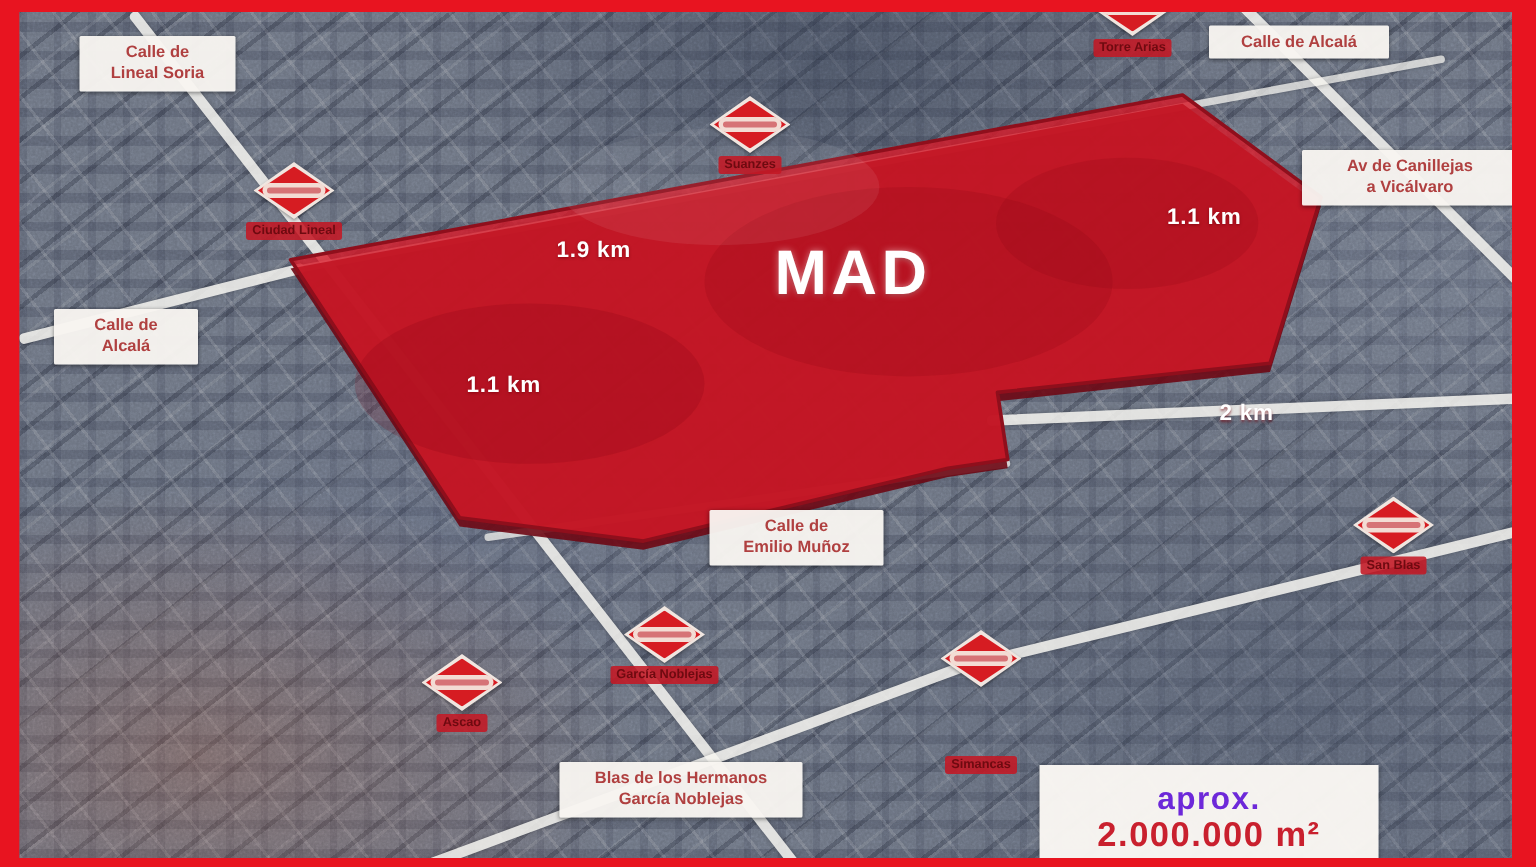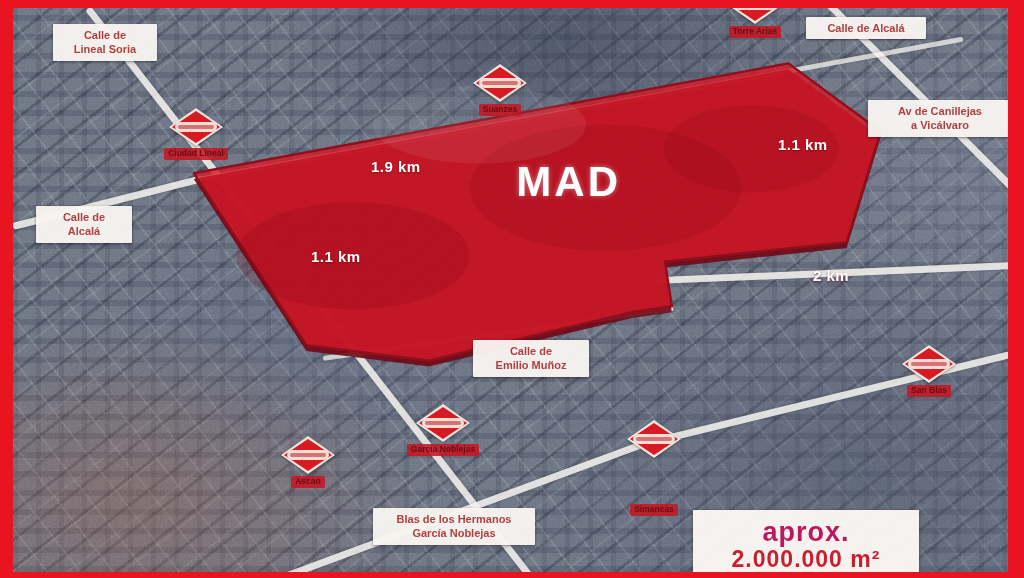--- a/index.html
+++ b/index.html
@@ -53,21 +53,21 @@
     text-align:center;max-width:78px;}
   
   .street-label{position:absolute;background:rgba(248,245,240,0.96);color:#b04040;
     font-size:11px;font-weight:bold;line-height:1.3;text-align:center;padding:4px 7px;
     box-shadow:0 1px 3px rgba(0,0,0,0.45);border-radius:1px;}
   .street-label span{display:block;}
   
   .area-box{position:absolute;left:680px;top:502px;width:226px;height:70px;
     background:rgba(250,247,243,0.97);box-shadow:0 1px 3px rgba(0,0,0,0.4);
     display:flex;flex-direction:column;align-items:center;justify-content:center;line-height:1.1;}
-  .area-line1{color:#be185d;font-size:27px;font-weight:bold;letter-spacing:1px;}
+  .area-line1{color:#6d28d9;font-size:21px;font-weight:bold;letter-spacing:1px;}
   .area-line2{color:#c9202e;font-size:23px;font-weight:bold;letter-spacing:1px;}
 </style>
 </head>
 <body>
 
 <div id="stage">
 
   <div class="map-bg"></div>
   <div class="map-tint"></div>
   <svg class="grain" width="1024" height="578">
@@ -155,21 +155,21 @@
   <div class="station" style="left:593px;top:412px;gap:44px;">
     <div class="metro-icon">
       <div class="d-outer"></div>
         <div class="d-inner"></div>
         <div class="band"></div>
         <div class="band-mark"></div>
     </div>
     <div class="station-name">Simancas</div>
   </div>
 
-  <div class="station" style="left:868px;top:337px;">
+  <div class="station" style="left:868px;top:323px;">
     <div class="metro-icon">
       <div class="d-outer"></div>
         <div class="d-inner"></div>
         <div class="band"></div>
         <div class="band-mark"></div>
     </div>
     <div class="station-name">San Blas</div>
   </div>
 
   <div class="street-label" style="left:40px;top:16px;width:104px;">

